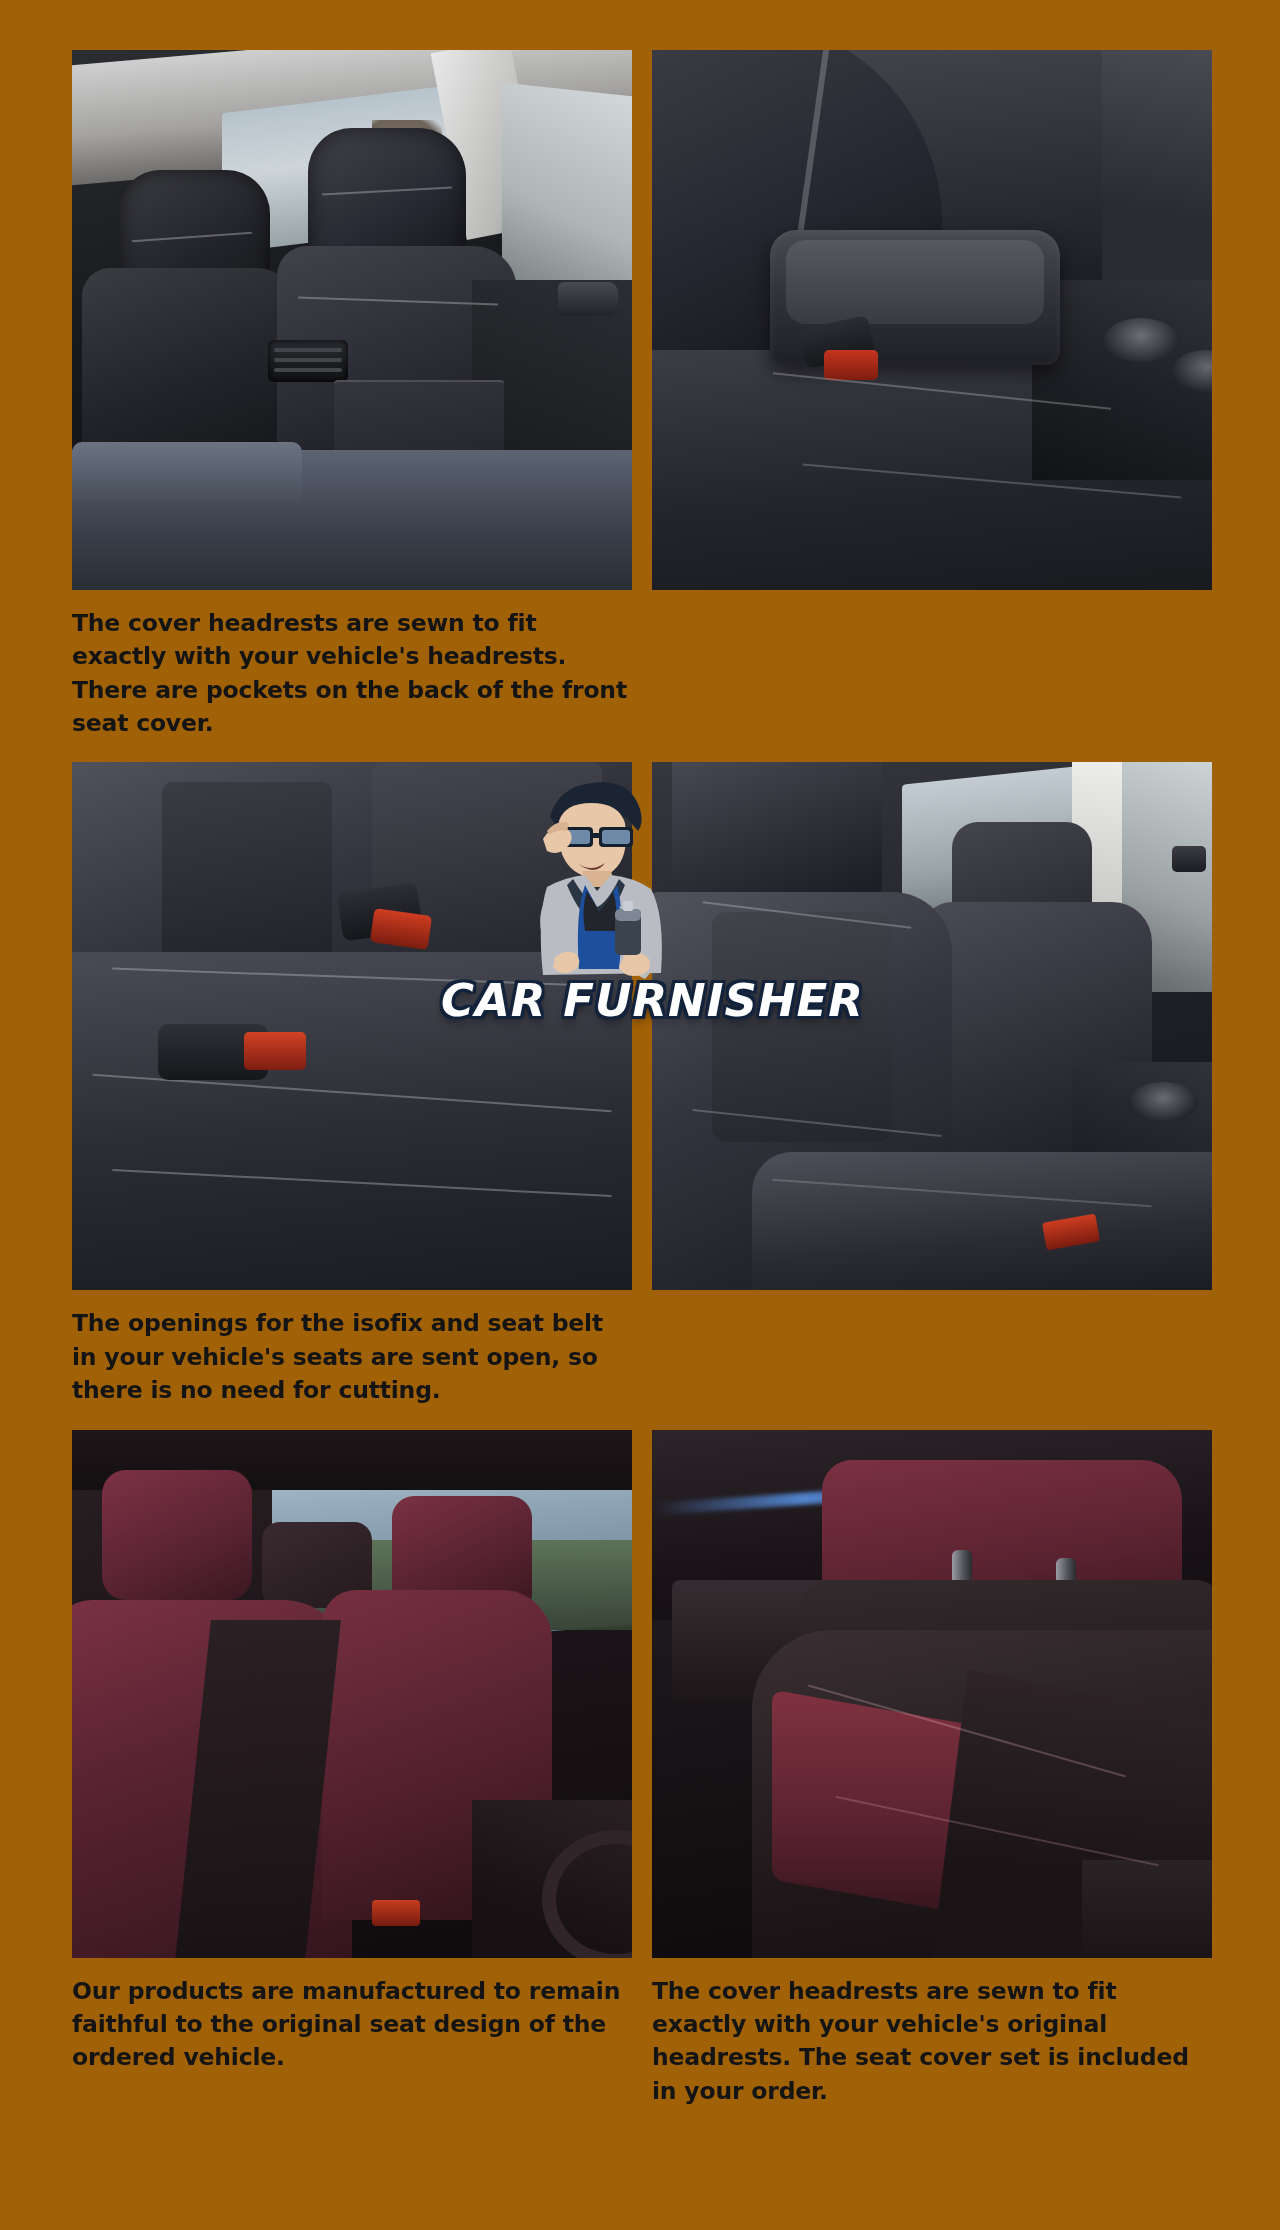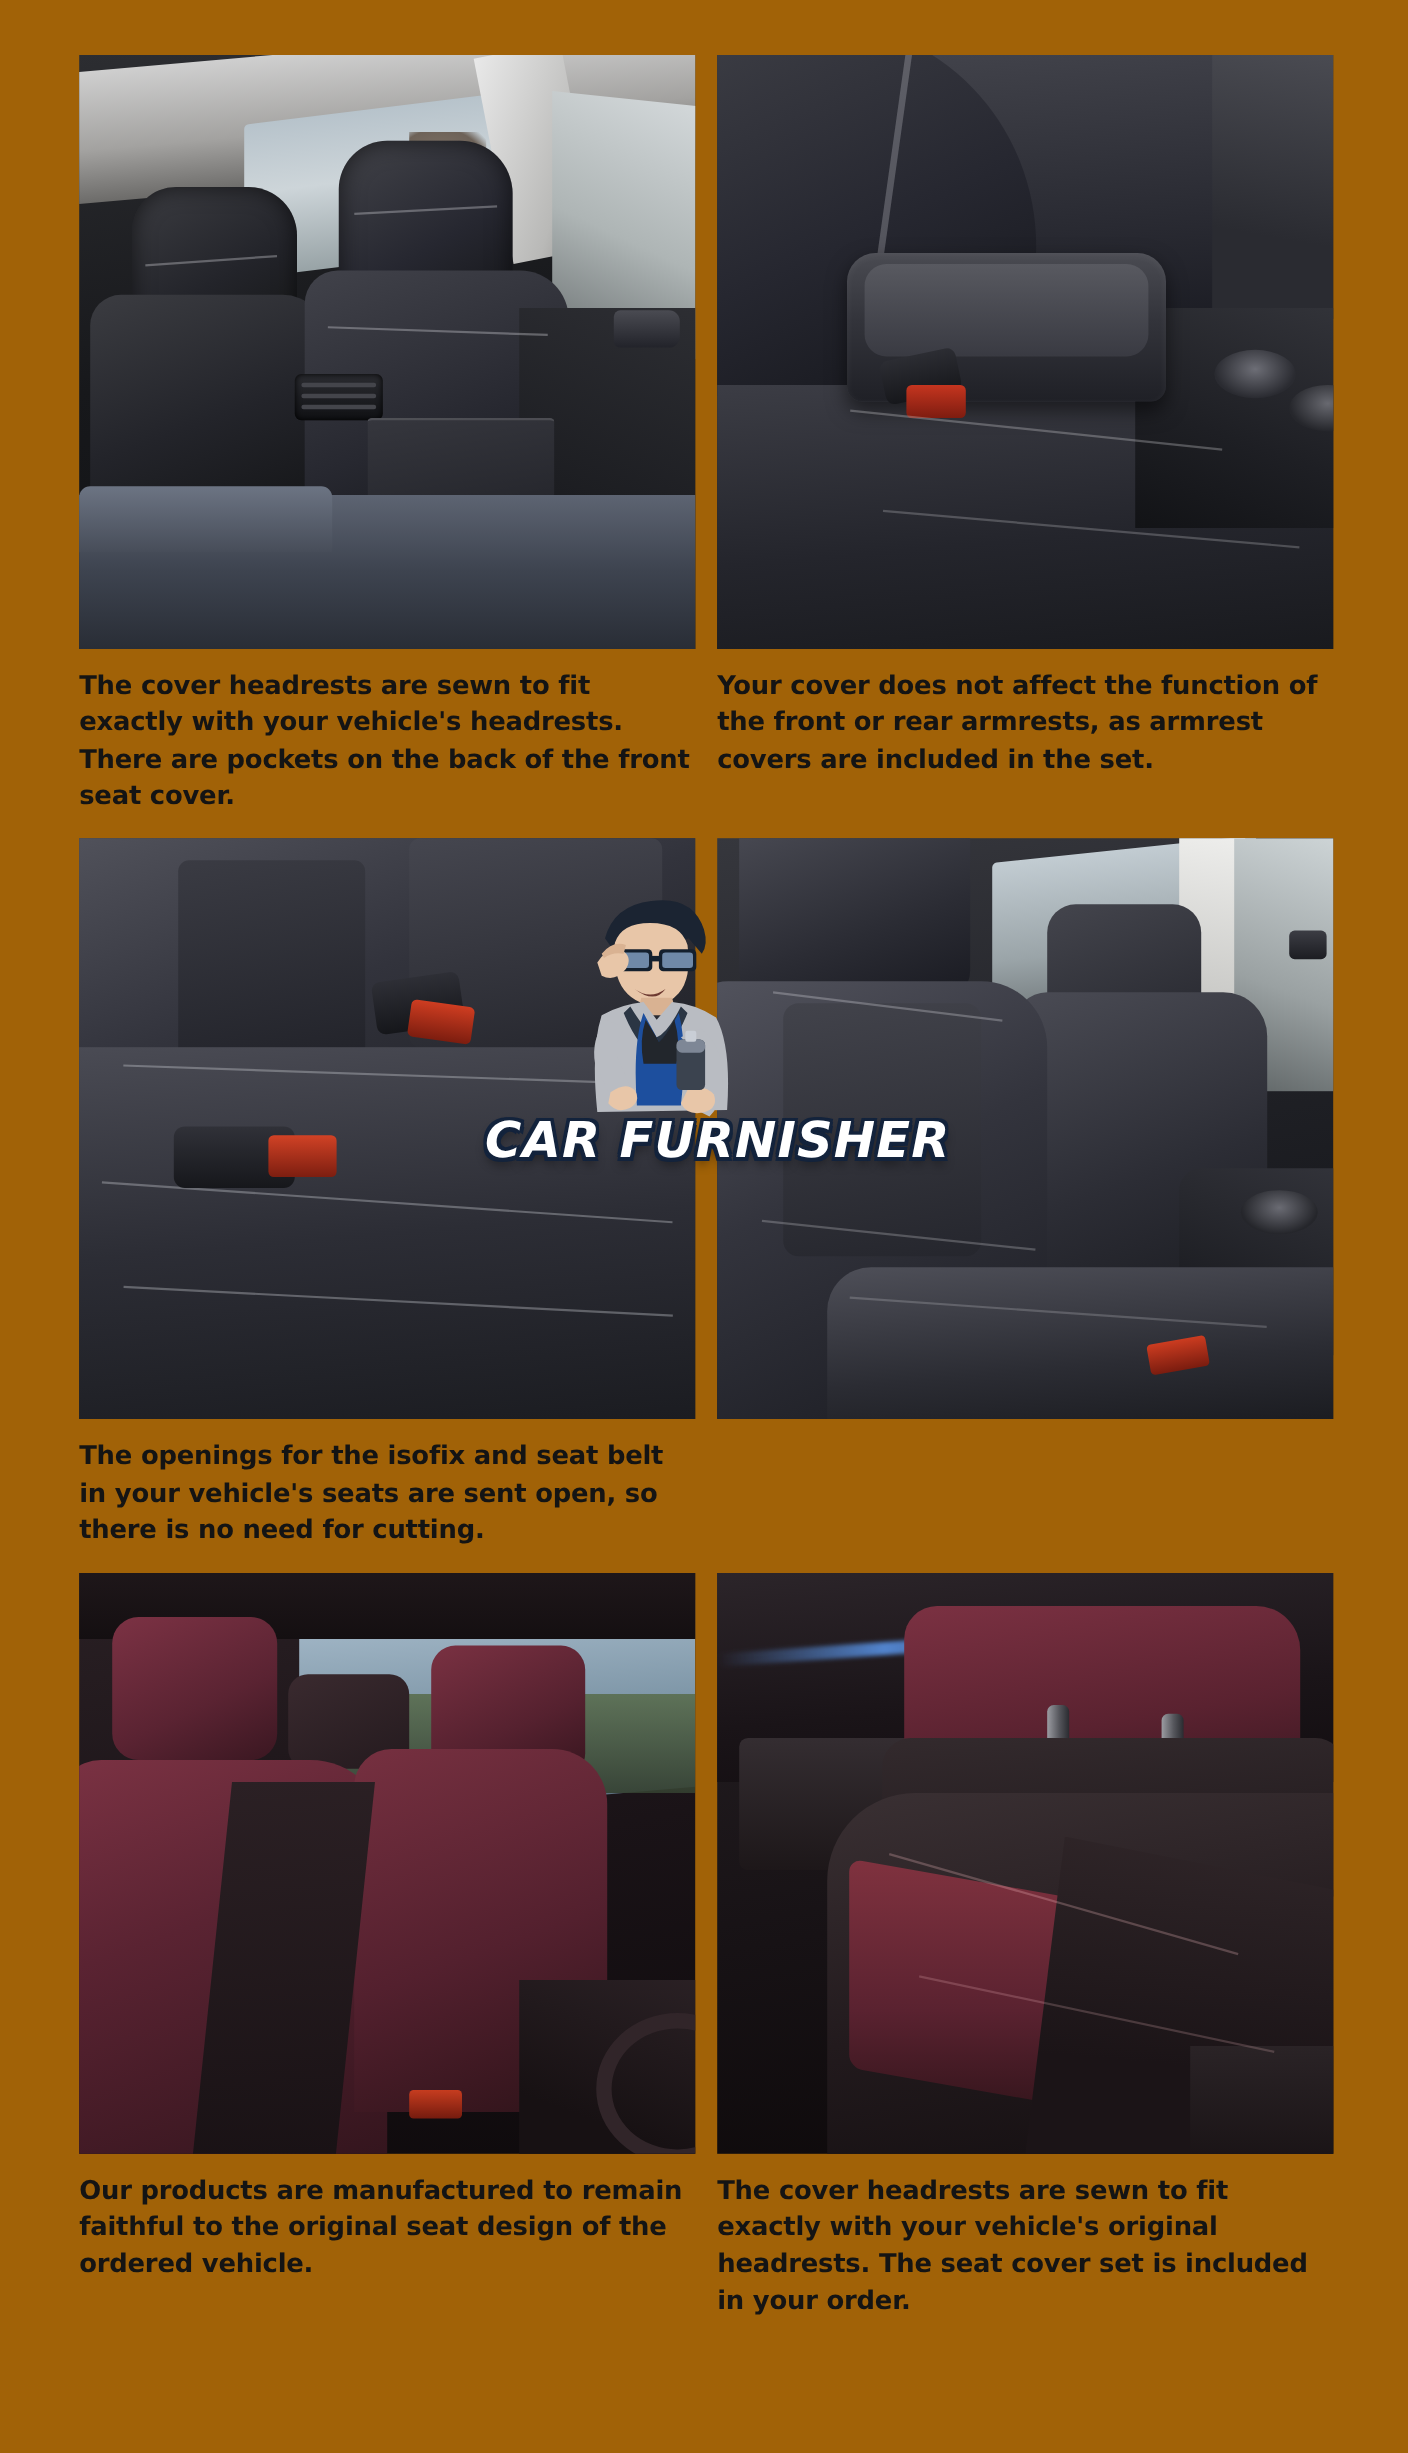--- a/index.html
+++ b/index.html
@@ -442,21 +442,21 @@
   }
   .p6 .floor {
     left: 430px; top: 430px; width: 200px; height: 130px;
     background: linear-gradient(180deg,#2a2326 0%, #161012 100%);
   }
 
   
   .watermark {
     position: absolute;
     left: 455px;
-    top: 795px;
+    top: 759px;
     width: 300px;
     height: 310px;
     pointer-events: none;
   }
   .wm-text {
     position: absolute;
     left: -14px;
     top: 215px;
     width: 330px;
     text-align: center;
@@ -518,21 +518,20 @@
         <div class="layer console"></div>
         <div class="layer cup1"></div>
         <div class="layer cup2"></div>
         <div class="layer armrest"></div>
         <div class="layer suede"></div>
         <div class="layer buckleArm"></div>
         <div class="layer buckle"></div>
         <div class="layer" style="left:120px; top:340px; width:340px; height:2px; background:rgba(215,215,220,.3); transform:rotate(6deg);"></div>
         <div class="layer" style="left:150px; top:430px; width:380px; height:2px; background:rgba(215,215,220,.25); transform:rotate(5deg);"></div>
       </div>
-      <div class="caption">Your cover does not affect the function of the front or rear armrests, as armrest covers are included in the set.</div>
     </div>
 
     <div class="cell row2">
       <div class="photo p3">
         <div class="layer back"></div>
         <div class="layer suedeA"></div>
         <div class="layer suedeB"></div>
         <div class="layer bench"></div>
         <div class="layer seam" style="left:40px; top:214px; width:480px; transform:rotate(2deg);"></div>
         <div class="layer seam" style="left:20px; top:330px; width:520px; transform:rotate(4deg);"></div>

